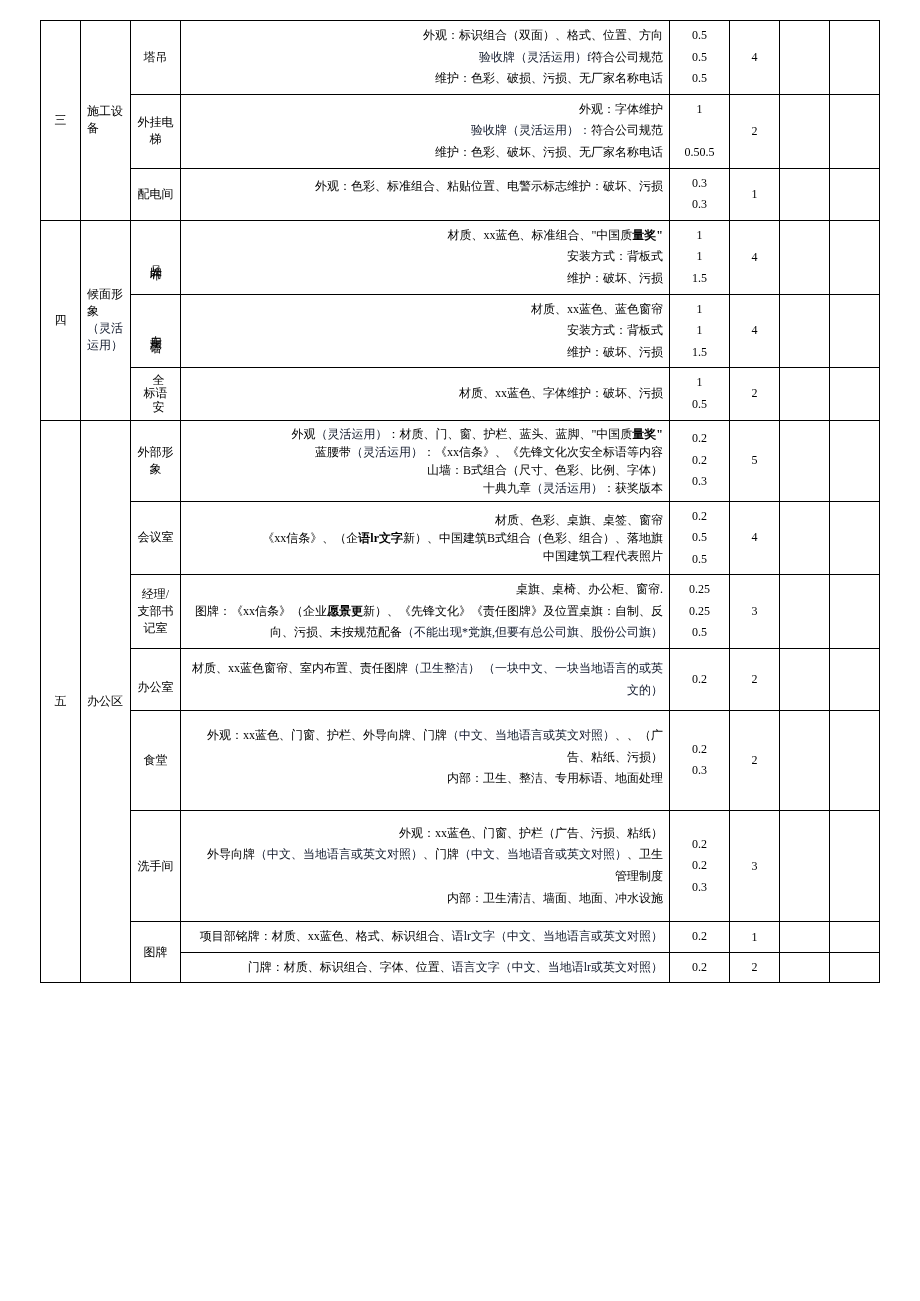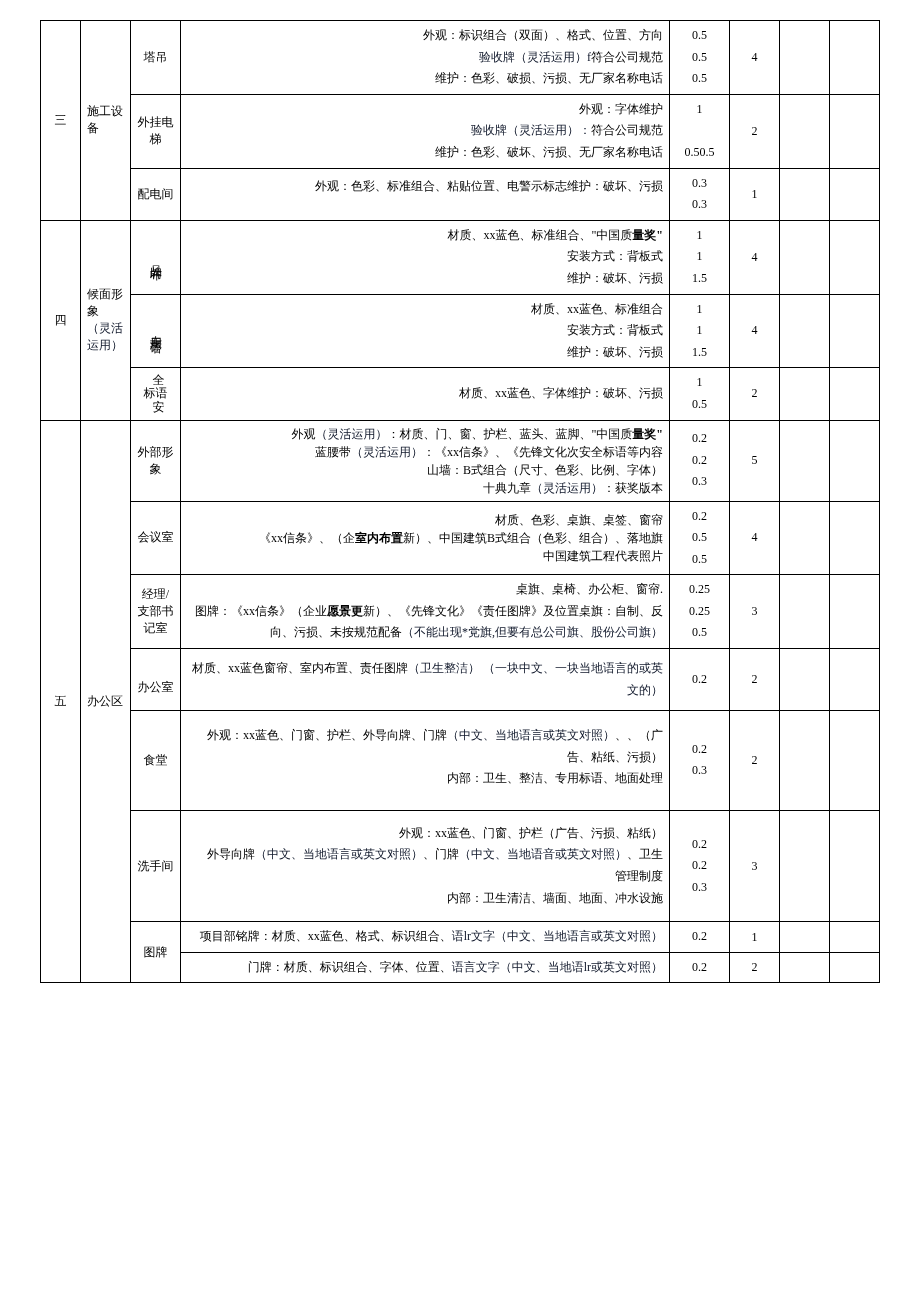--- a/index.html
+++ b/index.html
@@ -116,21 +116,21 @@
     <span>1</span><br>
     <span>1.5</span>
   </td>
   <td class="col-score">4</td>
   <td></td>
   <td></td>
 </tr>
 <tr>
   <td class="col-sub"><span class="vwrite">专用标语</span></td>
   <td class="col-content">
-    <span>材质、</span><span>xx</span><span>蓝色、标准组合</span><br>
+    <span>材质、</span><span>xx</span><span>蓝色、蓝色窗帘</span><br>
     <span>安装方式：背板式</span><br>
     <span>维护：破坏、污损</span>
   </td>
   <td class="col-small">
     <span>1</span><br>
     <span>1</span><br>
     <span>1.5</span>
   </td>
   <td class="col-score">4</td>
   <td></td>
@@ -166,21 +166,21 @@
     <span>0.3</span>
   </td>
   <td class="col-score">5</td>
   <td></td>
   <td></td>
 </tr>
 <tr>
   <td class="col-sub">会议室</td>
   <td class="col-content" style="line-height:1.5">
     <span>材质、色彩、桌旗、桌签、窗帘</span><br>
-    &nbsp;&nbsp;<span>《</span><span>xx</span><span>信条》、（企</span><span class="bold">室内布置</span><span>新）、中国建筑</span><span>B</span><span>式组合（色彩、组合）、落地旗</span><br>
+    &nbsp;&nbsp;<span>《</span><span>xx</span><span>信条》、（企</span><span class="bold">语lr文字</span><span>新）、中国建筑</span><span>B</span><span>式组合（色彩、组合）、落地旗</span><br>
     <span>中国建筑工程代表照片</span>
   </td>
   <td class="col-small">
     <span>0.2</span><br>
     <span>0.5</span><br>
     <span>0.5</span>
   </td>
   <td class="col-score">4</td>
   <td></td>
   <td></td>

